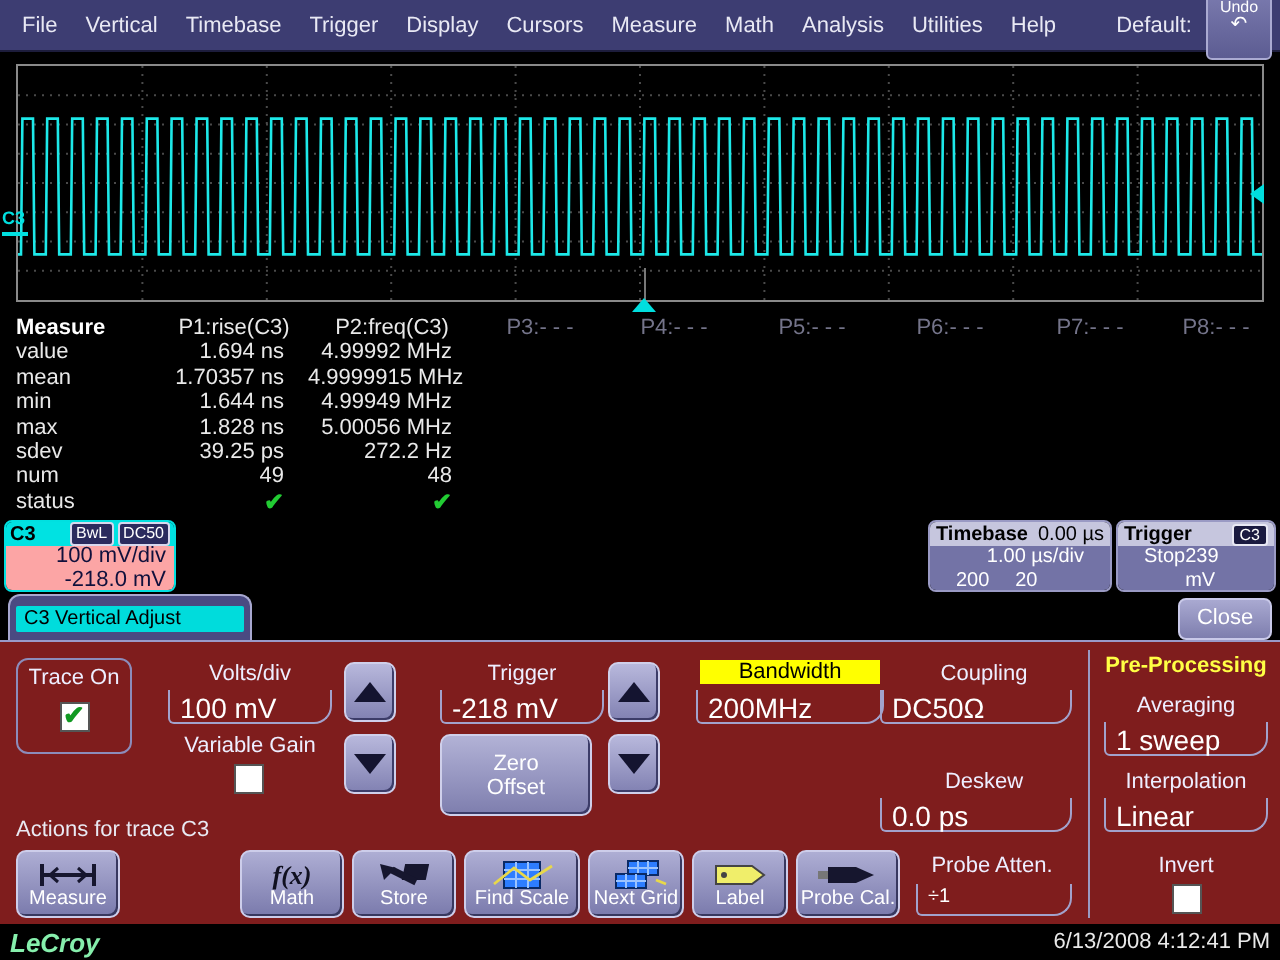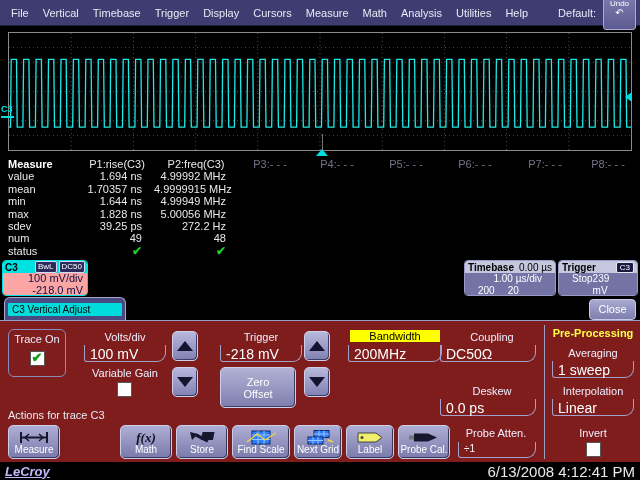--- a/index.html
+++ b/index.html
@@ -89,22 +89,22 @@
   .abtn{top:104px;height:34px;background:linear-gradient(#aeaed4,#7a7aac);border:1px solid #cdcdea;
     border-radius:5px;display:flex;flex-direction:column;align-items:center;justify-content:center;
     box-shadow:inset -1px -1px 0 #38385f;overflow:hidden}
   .abtn .alabel{color:#fff;font-size:10px;line-height:10px;white-space:nowrap}
   .aicon{height:15px;display:flex;align-items:center;justify-content:center}
   .fx{font-family:"Liberation Serif",serif;font-style:italic;font-weight:bold;color:#101020;font-size:13px;line-height:13px}
 
   
   #footer{position:absolute;left:0;top:462px;width:640px;height:18px;background:#000;
     display:flex;align-items:center;padding:0 5px}
-  #logo{color:#c4b5fd;font-size:13px;font-weight:bold;font-style:italic;text-decoration:underline}
-  #timestamp{margin-left:auto;color:#e9e9e9;font-size:15px}
+  #logo{color:#86efac;font-size:13px;font-weight:bold;font-style:italic;}
+  #timestamp{margin-left:auto;color:#e9e9e9;font-size:11px}
 </style>
 </head>
 <body>
 
 <div id="menubar">
   <div id="menu-items">
       <span class="menu-item">File</span>
       <span class="menu-item">Vertical</span>
       <span class="menu-item">Timebase</span>
       <span class="menu-item">Trigger</span>

